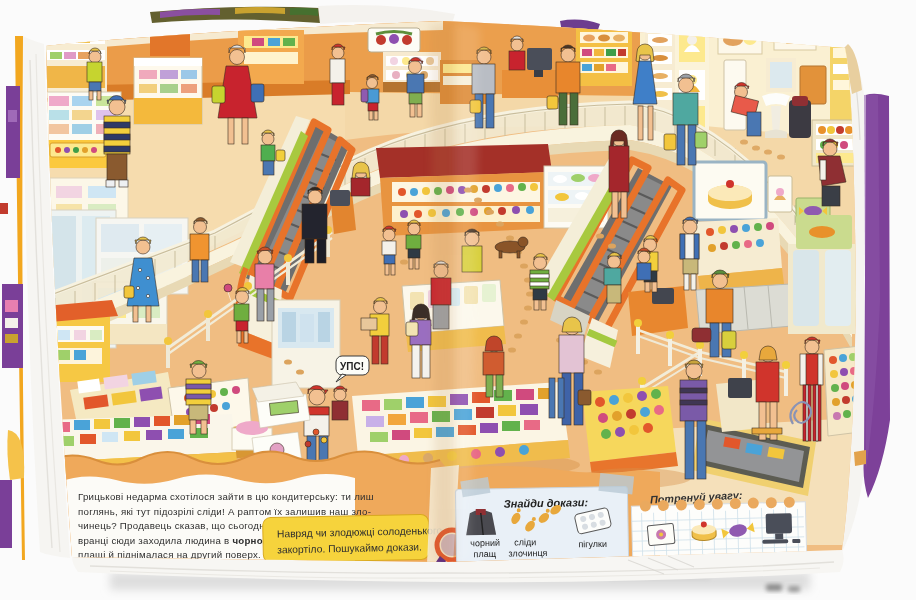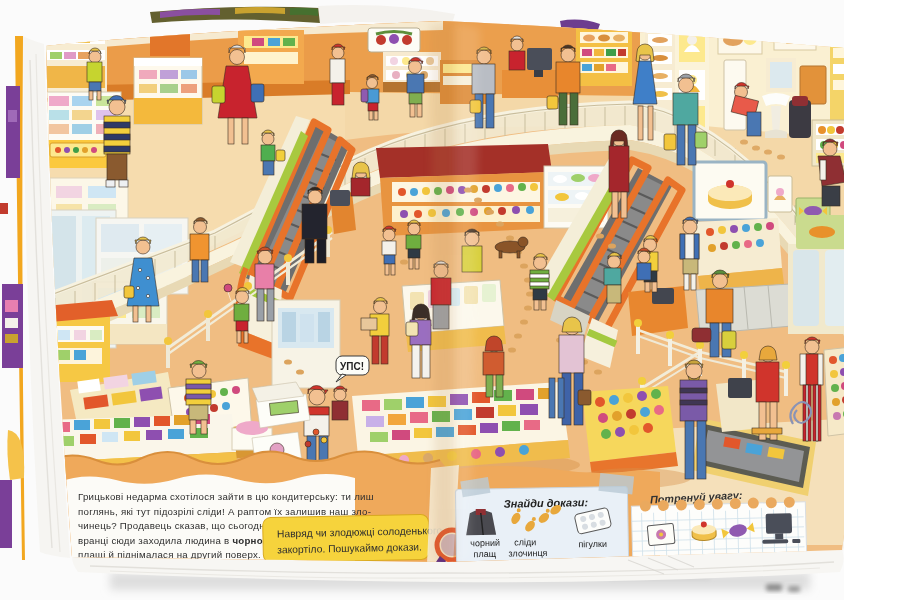--- a/index.html
+++ b/index.html
@@ -1,16 +1,16 @@
 <!DOCTYPE html>
 <html><head>
 <meta charset="utf-8">
 <style>
   html,body{margin:0;padding:0;}
-  .stage{position:relative;width:844px;height:600px;background:#fbfbfb;overflow:hidden;
+  .stage{position:relative;width:916px;height:600px;background:#fbfbfb;overflow:hidden;
          font-family:"Liberation Sans", sans-serif;text-align:right;}
   svg{position:absolute;left:0;top:0;}
 </style>
 </head>
 <body>
 <div class="stage">
 <svg width="916" height="600" viewBox="0 0 916 600">
 <defs>
   <clipPath id="pageclip">
           <path d="M46,46 Q180,32 443,21 Q600,28 845,48 Q854,90 856,300 Q853,470 842,550 L445,562 L72,557 Q52,300 46,46 Z"></path>

